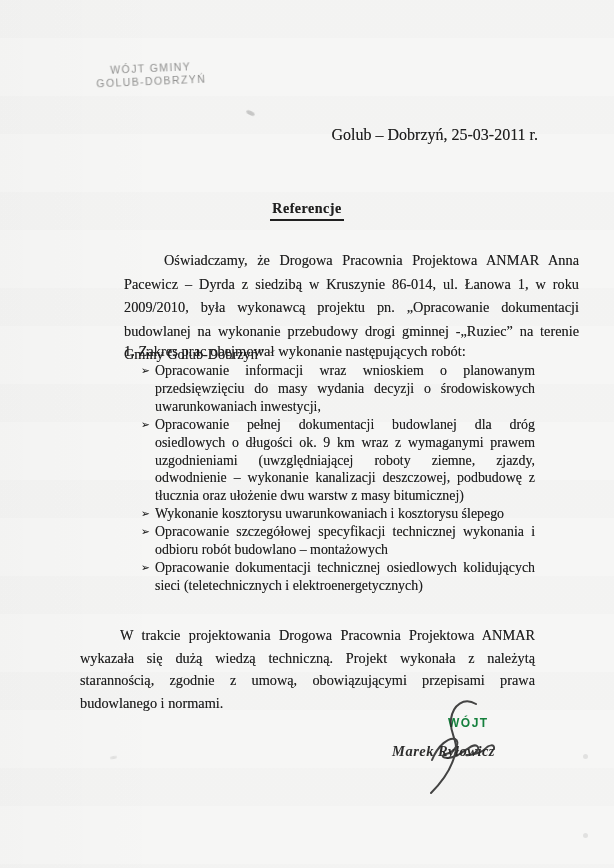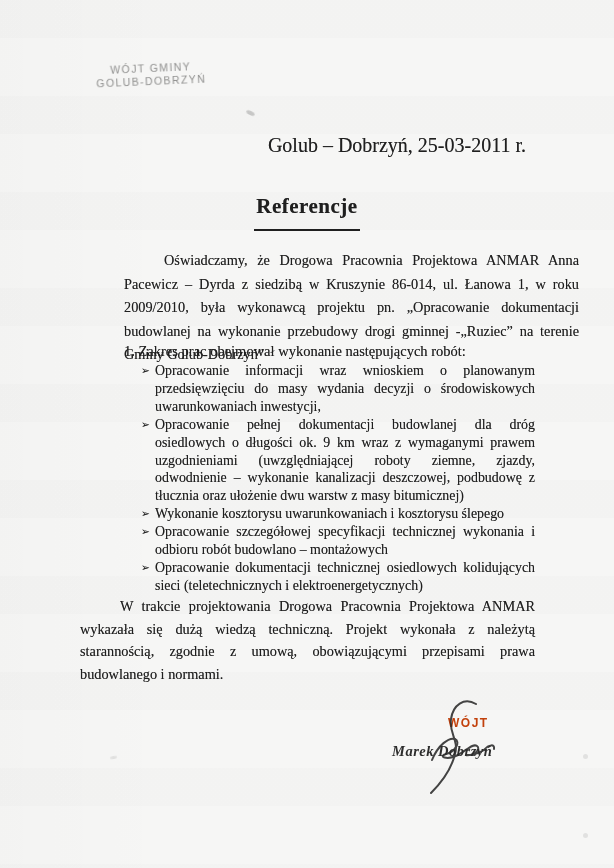--- a/index.html
+++ b/index.html
@@ -22,43 +22,42 @@
     position:absolute;left:86px;top:62px;width:130px;
     transform:rotate(-2.5deg);
     color:#8f8f8e;
     font-family:"Liberation Sans",sans-serif;
     font-size:10.5px;line-height:13px;letter-spacing:1.4px;
     text-align:center;
     filter:blur(.3px);
   }
 
   .date-line{
-    position:absolute;top:126px;right:88px;
-    font-size:20px;
-    margin-top:8px;
+    position:absolute;top:126px;right:76px;
+    font-size:16px;
   }
 
   .doc-title{
     position:absolute;top:184px;left:0;width:100%;
     text-align:center;margin:0;
   }
   .doc-title span{
     display:inline-block;
-    font-size:21px;font-weight:bold;
+    font-size:14px;font-weight:bold;
     border-bottom:2px solid #1f1f1f;
-    padding:0 2px 10px 2px;
+    padding:0 2px 2px 2px;
     letter-spacing:.5px;
   }
 
   .para{
     position:absolute;left:80px;width:455px;
     text-align:justify;text-indent:40px;margin:0;
   }
   .para-1{ top:249px;font-size:14.3px;line-height:23.5px;margin-left:44px; }
-  .para-2{ top:595px;font-size:14.3px;line-height:22.5px; }
+  .para-2{ top:624px;font-size:14.3px;line-height:22.5px; }
 
   .list-intro{
     position:absolute;left:124px;top:343px;
     font-size:14.5px;margin:0;
   }
 
   .work-list{
     position:absolute;left:141px;top:362px;width:394px;
     margin:0;padding:0;list-style:none;
   }
@@ -76,21 +75,21 @@
     flex:1;text-align:justify;
   }
 
   .signature-block{
     position:absolute;left:388px;top:694px;width:180px;height:105px;
   }
   .sig-role{
     position:absolute;left:60px;top:22px;
     font-family:"Liberation Sans",sans-serif;
     font-size:12px;font-weight:bold;letter-spacing:1.5px;
-    color:#c2410c;filter:blur(.2px);
+    color:#15803d;filter:blur(.2px);
   }
   .sig-name{
     position:absolute;left:4px;top:49px;
     font-size:14.5px;font-weight:bold;font-style:italic;
     letter-spacing:.5px;color:#2d2d2d;filter:blur(.2px);
     white-space:nowrap;
   }
   .sig-ink{ position:absolute;left:0;top:0;width:180px;height:105px; }
 
   .speck{
@@ -140,21 +139,21 @@
   <li class="work-item soft">
     <span class="bullet">➢</span>
     <span class="item-text">Opracowanie dokumentacji technicznej osiedlowych kolidujących sieci (teletechnicznych i elektroenergetycznych)</span>
   </li>
 </ul>
 
 <p class="para para-2 soft">W trakcie projektowania Drogowa Pracownia Projektowa ANMAR wykazała się dużą wiedzą techniczną. Projekt wykonała z należytą starannością, zgodnie z umową, obowiązującymi przepisami prawa budowlanego i normami.</p>
 
 <div class="signature-block">
   <span class="sig-role">WÓJT</span>
-  <span class="sig-name">Marek Dobrzyń</span>
+  <span class="sig-name">Marek Ryłowicz</span>
   <svg class="sig-ink" viewBox="0 0 180 105" xmlns="http://www.w3.org/2000/svg">
     <g fill="none" stroke="#2b2b2b" stroke-width="2" stroke-linecap="round" opacity="0.88">
       <path d="M88 10 C76 3 65 11 63 25 C61 40 71 46 67 60 C63 77 50 92 43 99"></path>
       <path d="M44 66 C50 51 61 43 67 45 C73 48 67 58 58 60 C50 62 58 67 70 61 C79 56 85 49 89 52 C93 55 87 61 80 61 C74 61 85 63 96 56"></path>
       <path d="M96 56 C101 50 107 50 106 55"></path>
     </g>
   </svg>
 </div>
 
 <div class="speck speck-1"></div>

